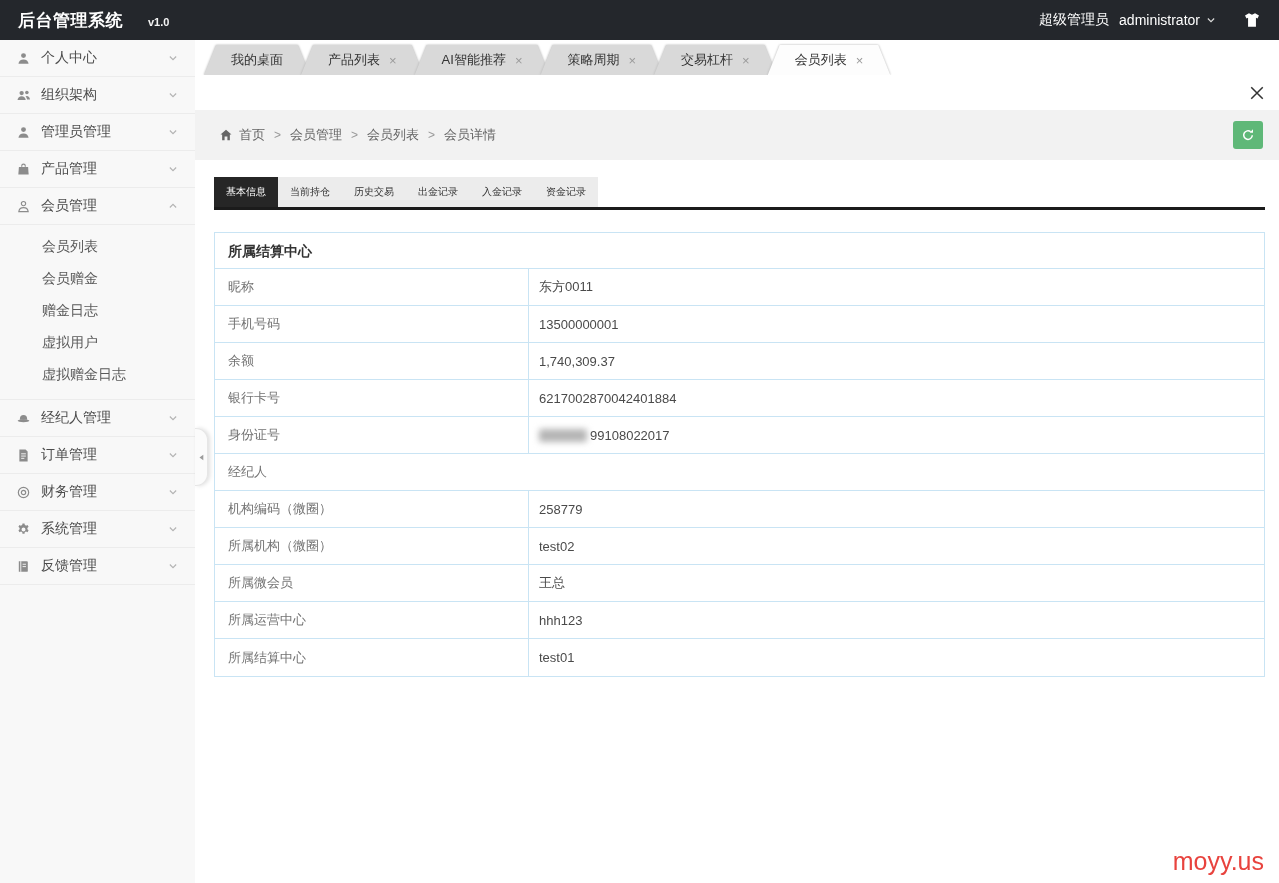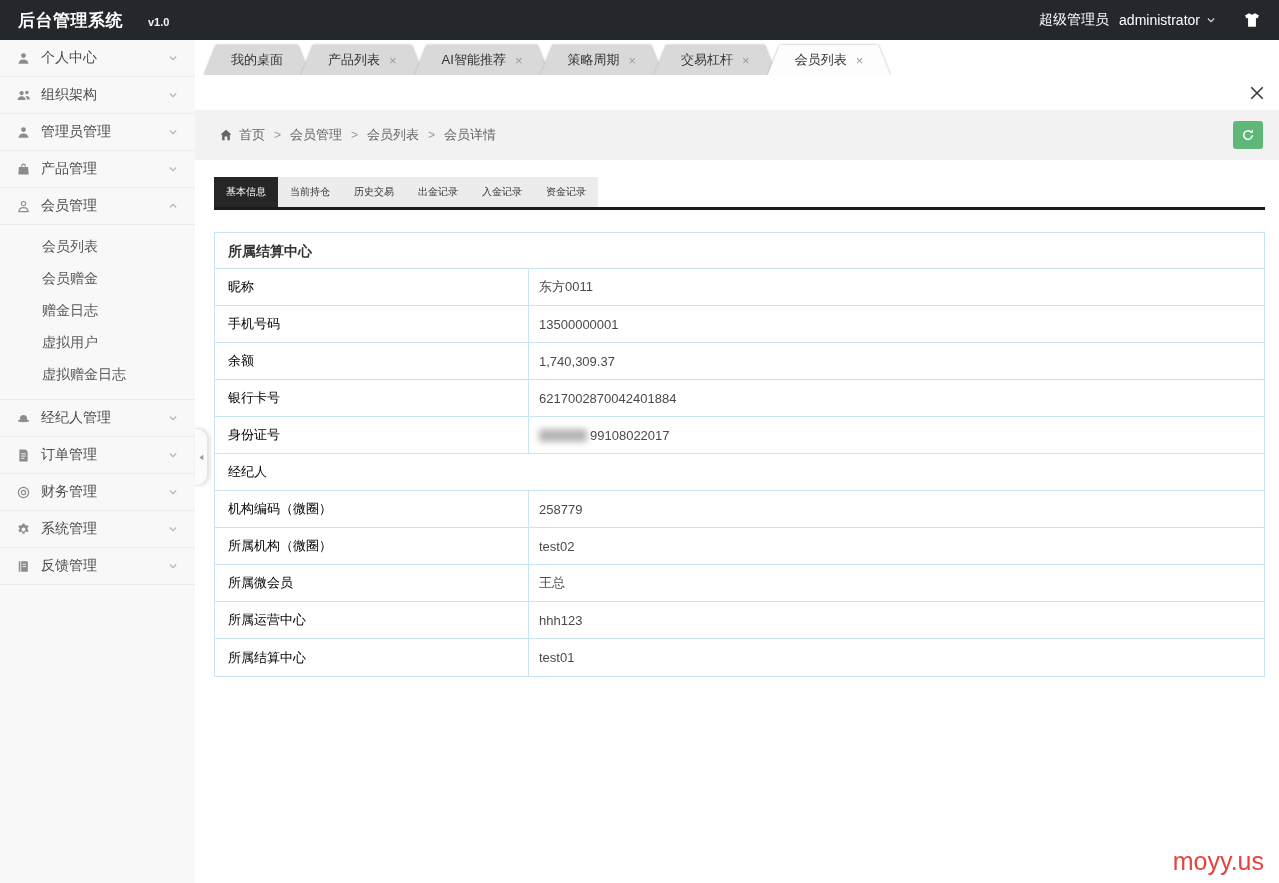--- a/index.html
+++ b/index.html
@@ -64,21 +64,21 @@
     cursor:pointer; white-space:nowrap; }
   .dt-tab.active { background:var(--active-tab-dark,#262626); color:#fff; }
   .dt-underline { height:3px; background:#1b1b1b; }
 
   
   .info-table { margin:22px 14px 0 19px; border:1px solid var(--table-border,#c9e4f4); font-size:13px; }
   .it-header { height:36px; line-height:36px; font-weight:bold; color:#333; font-size:14px; padding-left:13px;
     border-bottom:1px solid var(--table-border,#c9e4f4); }
   .it-row { display:flex; height:37px; border-bottom:1px solid var(--table-border,#c9e4f4); }
   .it-row:last-child { border-bottom:none; }
-  .it-label { width:314px; flex-shrink:0; padding-left:13px; color:#000000; display:flex; align-items:center;
+  .it-label { width:314px; flex-shrink:0; padding-left:13px; color:#737373; display:flex; align-items:center;
     border-right:1px solid var(--table-border,#c9e4f4); }
   .it-row.full .it-label { border-right:none; width:100%; }
   .it-value { padding-left:10px; color:#4a4a4a; display:flex; align-items:center; }
   .blur-chip { width:48px; height:13px; background:#b5b5b5; border-radius:2px; filter:blur(3px); margin-right:3px; }
 
   .watermark { position:absolute; right:15px; bottom:7px; font-size:25px; color:var(--watermark-red,#e8433e); }
 </style>
 </head>
 <body>
 

